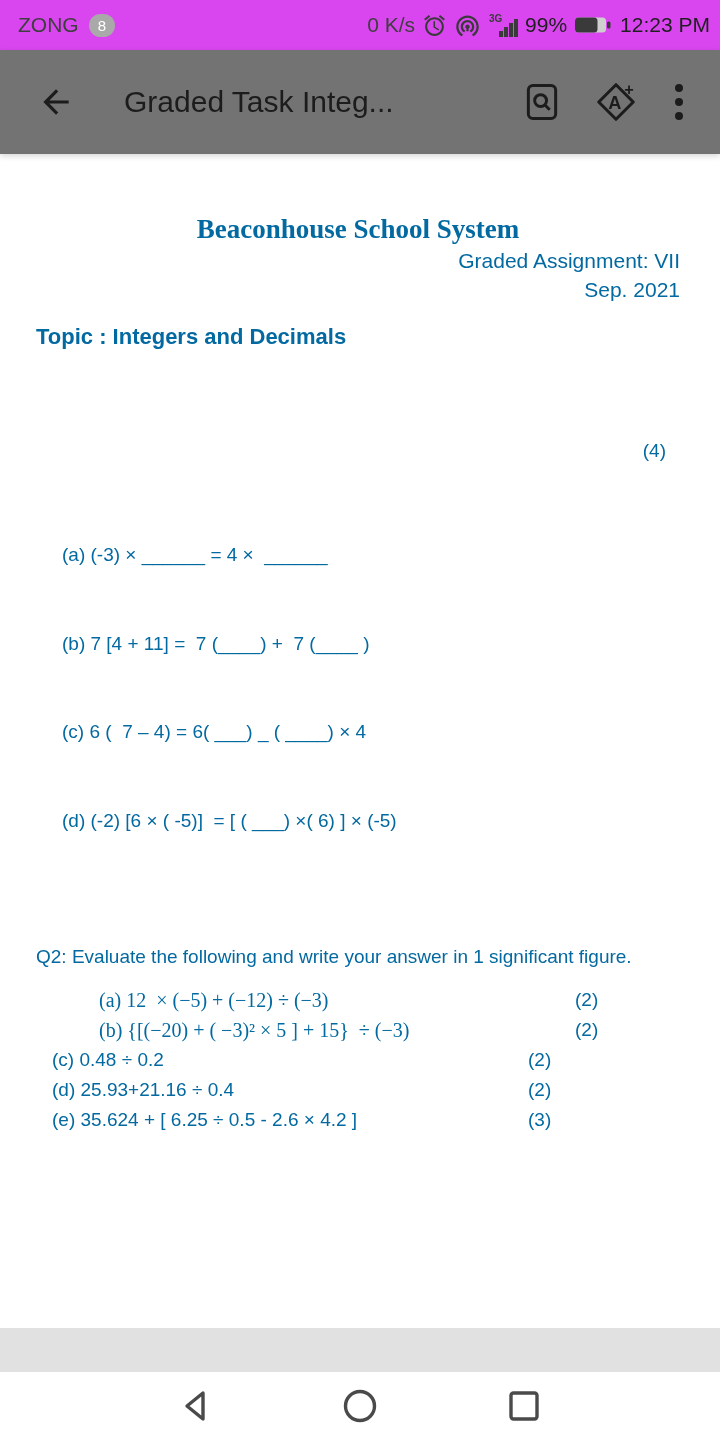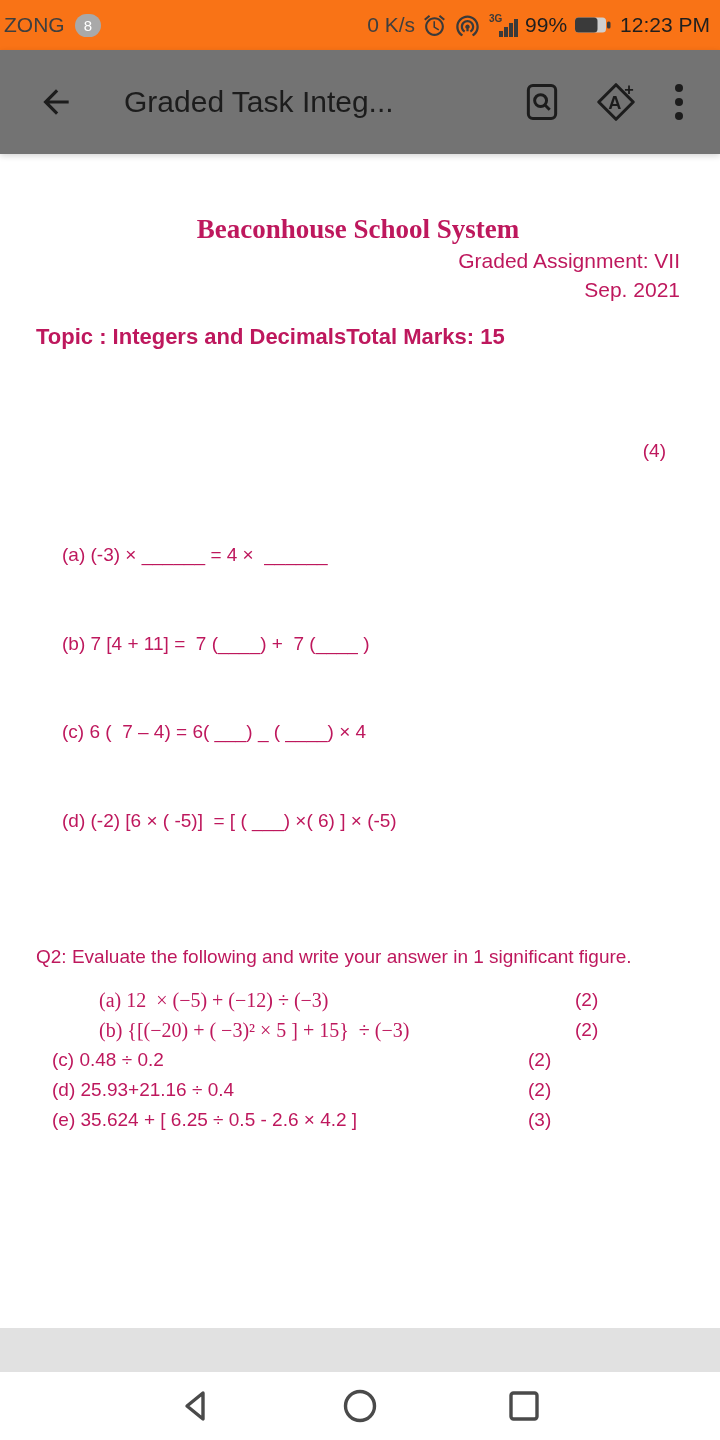--- a/index.html
+++ b/index.html
@@ -6,22 +6,22 @@
   html, body { margin: 0; padding: 0; background: #fff; }
   .screen {
     width: 720px; height: 1440px; position: relative; overflow: hidden;
     display: flex; flex-direction: column; background: #fff;
     font-family: "Liberation Sans", sans-serif; color: #111;
   }
 
   
   .status-bar {
     height: 50px; flex: 0 0 auto; display: flex; align-items: center;
-    justify-content: space-between; padding: 0 10px 0 4px;
-    font-size: 21px; color: #3f3f3f; background: #f97316; gap: 32px;
+    justify-content: space-between; padding: 0 10px 0 18px;
+    font-size: 21px; color: #3f3f3f; background: #d946ef; gap: 32px;
   }
   .sb-left { display: flex; align-items: center; gap: 10px; }
   .badge {
     background: #a9a9a9; color: #fff; font-size: 15px; line-height: 1;
     padding: 4px 9px; border-radius: 12px;
   }
   .sb-right { display: flex; align-items: center; gap: 7px; color: #1f1f1f; }
   .sb-right .speed { color: #3f3f3f; }
   .sb-right .time { margin-left: 2px; }
   .sicon { display: inline-flex; align-items: center; }
@@ -36,21 +36,21 @@
     font-size: 30px; color: #1c1c1c; margin-left: 42px;
     white-space: nowrap; overflow: hidden;
   }
   .app-spacer { flex: 1; }
   .abtn { display: inline-flex; align-items: center; justify-content: center;
           width: 52px; height: 52px; margin-left: 22px; cursor: pointer; }
 
   
   .doc {
     flex: 1 1 auto; background: #fff; overflow: hidden; position: relative;
-    padding: 58px 40px 0 36px; color: #be185d;
+    padding: 58px 40px 0 36px; color: #0369a1;
   }
   .doc-h1 {
     font-family: "Liberation Serif", serif; font-weight: 700;
     font-size: 27px; text-align: center; line-height: 34px; margin: 0;
   }
   .doc-sub { font-size: 21px; text-align: right; line-height: 29px; }
   .topic-row {
     display: flex; justify-content: flex-start; align-items: baseline;
     font-weight: 700; font-size: 22px; margin-top: 18px; line-height: 30px;
   }
@@ -153,21 +153,20 @@
     </span>
   </div>
 
   <div class="doc">
     <div class="doc-h1">Beaconhouse School System</div>
     <div class="doc-sub">Graded Assignment: VII</div>
     <div class="doc-sub">Sep. 2021</div>
 
     <div class="topic-row">
       <span>Topic : Integers and Decimals</span>
-      <span>Total Marks: 15</span>
     </div>
 
     <div class="q-prompt">
       <span class="q1-marks">(4)</span>
     </div>
 
     <div class="q1-items">
       <div>(a) (-3) × ______ = 4 ×  ______</div>
       <div>(b) 7 [4 + 11] =  7 (____) +  7 (____ )</div>
       <div>(c) 6 (  7 – 4) = 6( ___) _ ( ____) × 4</div>

